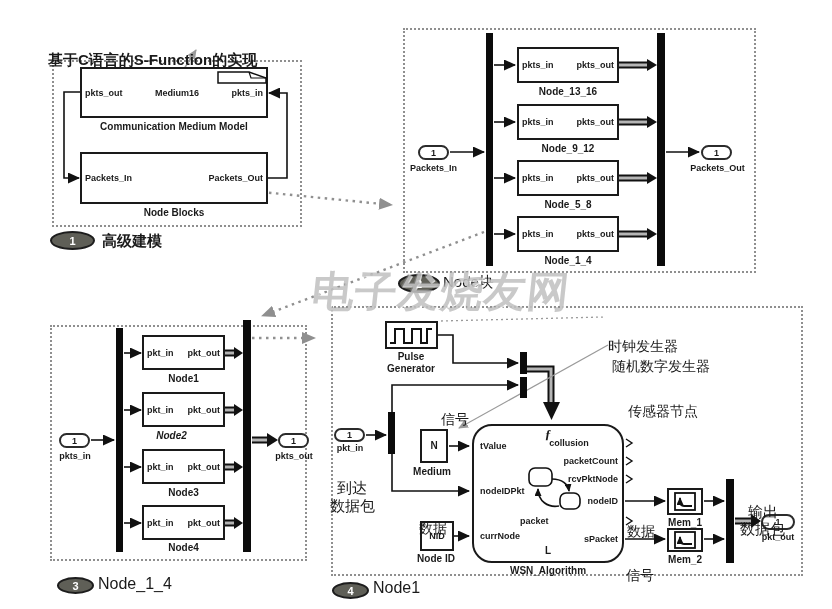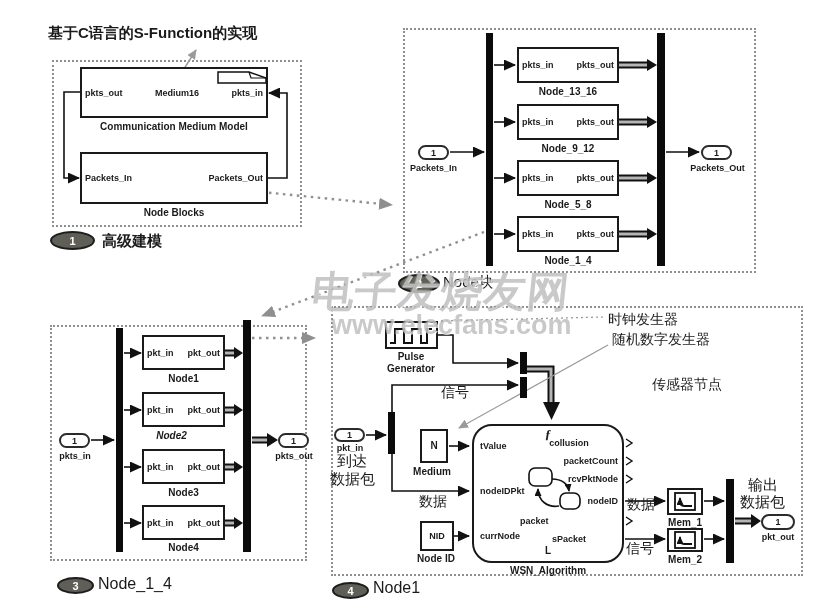--- a/index.html
+++ b/index.html
@@ -8,21 +8,21 @@
   .abs{position:absolute;}
   .dashed{position:absolute;border:2px dotted #8f8f8f;z-index:0;}
   .blk{position:absolute;background:#fff;border:2px solid #1a1a1a;z-index:2;box-sizing:border-box;}
   .bar{position:absolute;background:#0b0b0b;z-index:2;}
   .portrow{position:absolute;display:flex;justify-content:space-between;align-items:center;
            box-sizing:border-box;padding:0 5px;z-index:3;}
   .port{font-size:9px;font-weight:bold;white-space:nowrap;}
   .blab{position:absolute;font-size:10px;font-weight:bold;text-align:center;z-index:3;white-space:nowrap;}
   .oval{position:absolute;background:#fff;border:2px solid #2b2b2b;border-radius:10px;
         font-size:9px;font-weight:bold;text-align:center;z-index:3;box-sizing:border-box;}
-  .cn{position:absolute;font-size:14px;z-index:4;white-space:nowrap;}
+  .cn{position:absolute;font-size:14px;z-index:4;white-space:nowrap;margin-top:27px;}
   .mk{position:absolute;background:#5f5f57;border:2px solid #1d1d1d;border-radius:50%;
       color:#fff;font-size:11px;font-weight:bold;text-align:center;z-index:4;box-sizing:border-box;}
   .mklab{position:absolute;font-size:15px;z-index:4;white-space:nowrap;}
   #wires{position:absolute;left:0;top:0;z-index:1;}
   #wires2{position:absolute;left:0;top:0;z-index:3;pointer-events:none;}
   .wm{position:absolute;z-index:6;pointer-events:none;font-weight:bold;
       color:rgba(148,148,148,0.5);text-shadow:1px 1px 0 rgba(255,255,255,0.75);}
 </style>
 </head>
 <body>
@@ -265,21 +265,21 @@
 
   <div>
     <div class="dashed" style="left:331px;top:306px;width:468px;height:266px;"></div>
 
     <div class="blk" style="left:385px;top:321px;width:53px;height:28px;"></div>
     <div class="blab" style="left:380px;top:351px;width:62px;">Pulse</div>
     <div class="blab" style="left:380px;top:363px;width:62px;">Generator</div>
 
     <div class="cn" style="left:608px;top:311px;">时钟发生器</div>
     <div class="cn" style="left:612px;top:331px;">随机数字发生器</div>
-    <div class="cn" style="left:652px;top:376px;">传感器节点</div>
+    <div class="cn" style="left:628px;top:376px;">传感器节点</div>
     <div class="cn" style="left:441px;top:384px;">信号</div>
     <div class="cn" style="left:419px;top:493px;">数据</div>
 
     <div class="oval" style="left:334px;top:428px;width:31px;height:14px;line-height:11px;">1</div>
     <div class="blab" style="left:326px;top:443px;width:48px;font-size:9px;">pkt_in</div>
     <div class="cn" style="left:337px;top:452px;font-size:15px;">到达</div>
     <div class="cn" style="left:330px;top:470px;font-size:15px;">数据包</div>
 
     <div class="bar" style="left:388px;top:412px;width:7px;height:42px;"></div>
     <div class="bar" style="left:520px;top:352px;width:7px;height:22px;"></div>
@@ -298,21 +298,21 @@
 
     <div class="port abs" style="left:480px;top:441px;z-index:3;">tValue</div>
     <div class="port abs" style="left:480px;top:486px;z-index:3;">nodeIDPkt</div>
     <div class="port abs" style="left:480px;top:531px;z-index:3;">currNode</div>
 
     <div class="port abs" style="left:520px;top:438px;width:98px;text-align:center;z-index:3;">collusion</div>
     <div class="port abs" style="left:520px;top:456px;width:98px;text-align:right;z-index:3;">packetCount</div>
     <div class="port abs" style="left:520px;top:474px;width:98px;text-align:right;z-index:3;">rcvPktNode</div>
     <div class="port abs" style="left:520px;top:496px;width:98px;text-align:right;z-index:3;">nodeID</div>
     <div class="port abs" style="left:520px;top:516px;width:98px;z-index:3;">packet</div>
-    <div class="port abs" style="left:520px;top:534px;width:98px;text-align:center;z-index:3;">sPacket</div>
+    <div class="port abs" style="left:520px;top:534px;width:98px;text-align:right;z-index:3;">sPacket</div>
 
     <div class="cn" style="left:627px;top:496px;">数据</div>
     <div class="cn" style="left:626px;top:540px;">信号</div>
 
     <div class="blk" style="left:667px;top:488px;width:36px;height:27px;"></div>
     <div class="blab" style="left:660px;top:517px;width:50px;">Mem_1</div>
     <div class="blk" style="left:667px;top:528px;width:36px;height:24px;"></div>
     <div class="blab" style="left:660px;top:554px;width:50px;">Mem_2</div>
 
     <div class="bar" style="left:726px;top:479px;width:8px;height:84px;"></div>
@@ -320,15 +320,14 @@
     <div class="cn" style="left:748px;top:476px;font-size:15px;">输出</div>
     <div class="cn" style="left:740px;top:493px;font-size:15px;">数据包</div>
     <div class="oval" style="left:761px;top:514px;width:34px;height:16px;line-height:13px;">1</div>
     <div class="blab" style="left:753px;top:532px;width:50px;font-size:9px;">pkt_out</div>
 
     <div class="mk" style="left:332px;top:582px;width:37px;height:17px;line-height:14px;">4</div>
     <div class="mklab" style="left:373px;top:579px;font-size:16px;">Node1</div>
   </div>
 
   <div class="wm" style="left:312px;top:264px;font-size:42px;letter-spacing:1px;transform:skewX(-6deg);">电子发烧友网</div>
-  <div class="wm" style="left:331px;top:310px;font-size:27px;">www.elecfans.com</div>
 
 </div>
 
 </body></html>

